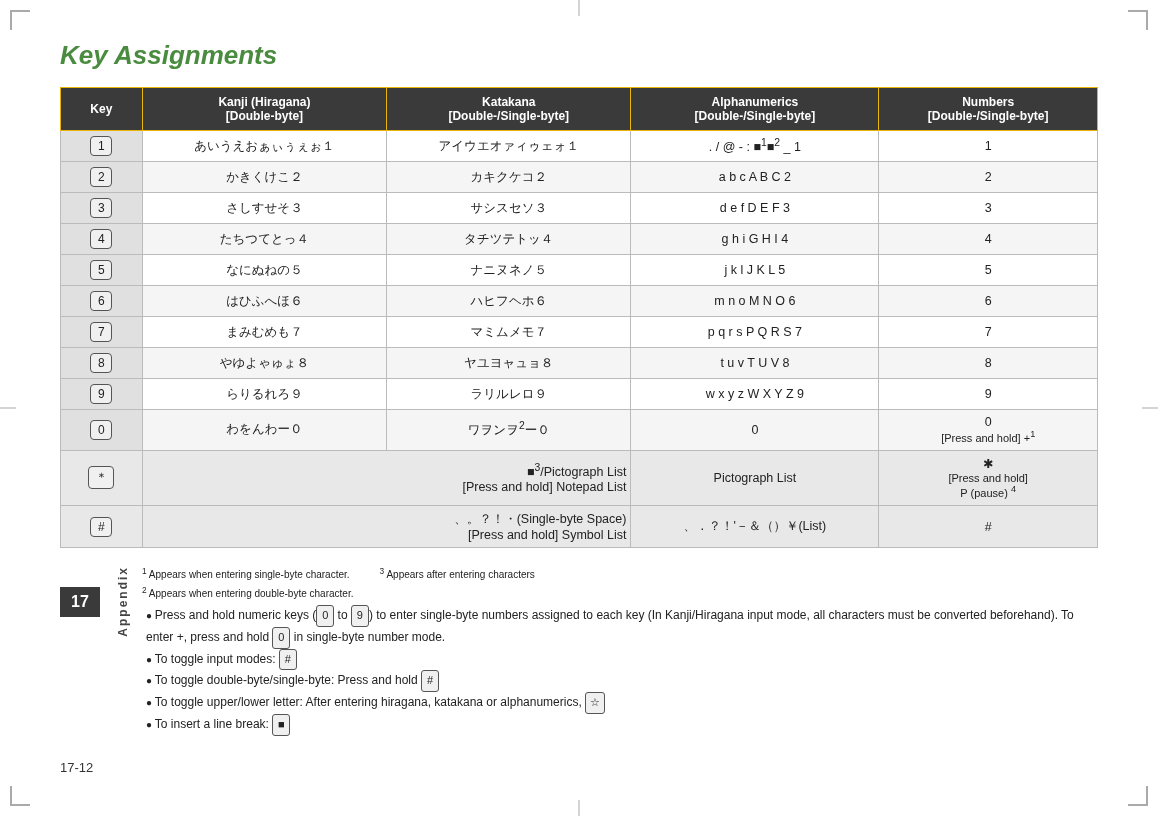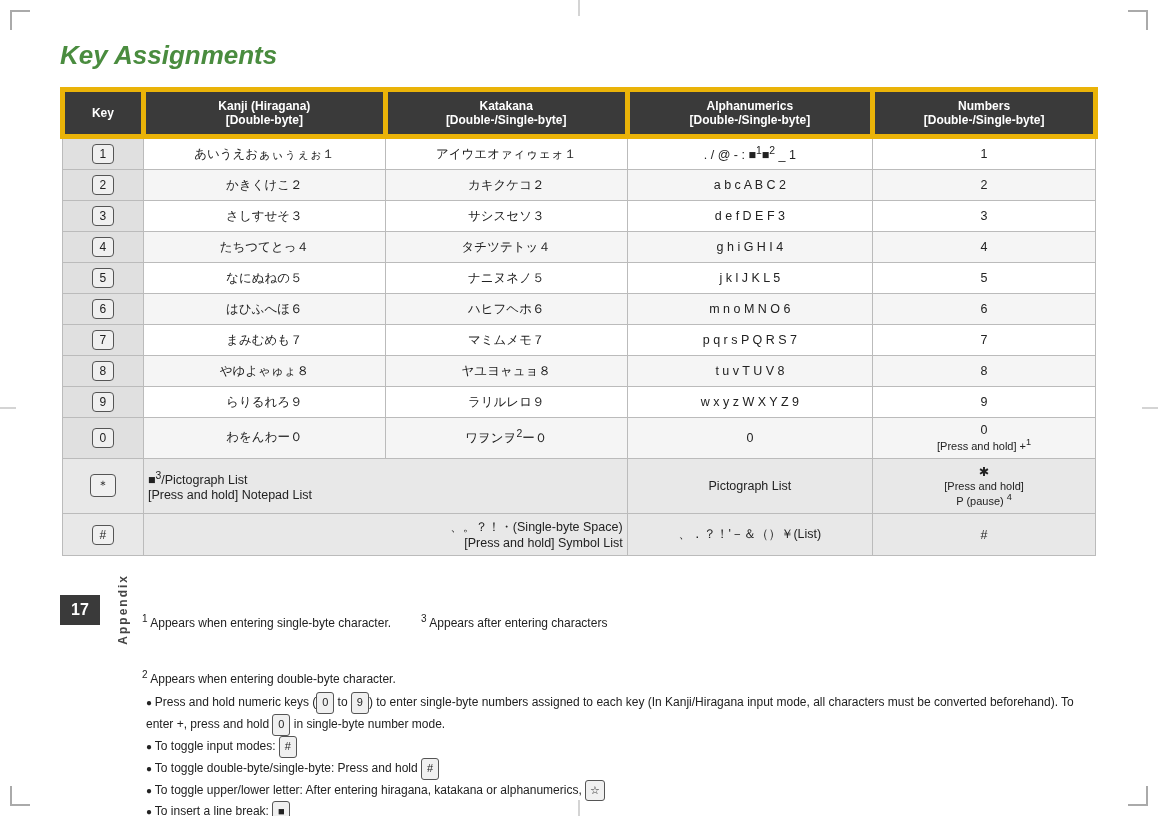--- a/index.html
+++ b/index.html
@@ -61,21 +61,21 @@
       border-collapse: collapse;
       margin-bottom: 18px;
       font-size: 12.5px;
     }
 
     table.key-table th {
       background: #3a3a3a;
       color: #fff;
       text-align: center;
       padding: 7px 6px;
-      border: 5px solid #eab308;
+      border: 1px solid #eab308;
       font-size: 12px;
       font-weight: bold;
       margin-left: 17px;
     }
 
     table.key-table td {
       border: 1px solid #bbb;
       text-align: center;
       padding: 5px 4px;
       vertical-align: middle;
@@ -151,22 +151,21 @@
     }
 
     .sidebar-content {
       flex: 1;
     }
 
     .footnotes-top {
       display: flex;
       gap: 30px;
       margin-bottom: 4px;
-      font-size: 12px;
-      margin-top: 39px;
+      font-size: 10px;
     }
 
     .page-footer {
       margin-top: 24px;
       font-size: 13px;
       color: #333;
     }
 
     .inline-key {
       display: inline-block;
@@ -281,21 +280,21 @@
     <tr>
       <td class="key-cell"><span class="key-badge">0</span></td>
       <td>わをんわー０</td>
       <td>ワヲンヲ<sup>2</sup>ー０</td>
       <td>0</td>
       <td>0<br><span style="font-size:11px;">[Press and hold] +<sup>1</sup></span></td>
     </tr>
 
     <tr class="row-star">
       <td class="key-cell"><span class="key-badge">＊</span></td>
-      <td colspan="2" style="text-align:left;">
+      <td colspan="2" style="text-align:right;">
         ■<sup>3</sup>/Pictograph List<br>
         [Press and hold] Notepad List
       </td>
       <td>Pictograph List</td>
       <td>✱<br><span style="font-size:11px;">[Press and hold]<br>P (pause) <sup>4</sup></span></td>
     </tr>
 
     <tr class="row-hash">
       <td class="key-cell"><span class="key-badge">#</span></td>
       <td colspan="2" style="text-align:right;">

